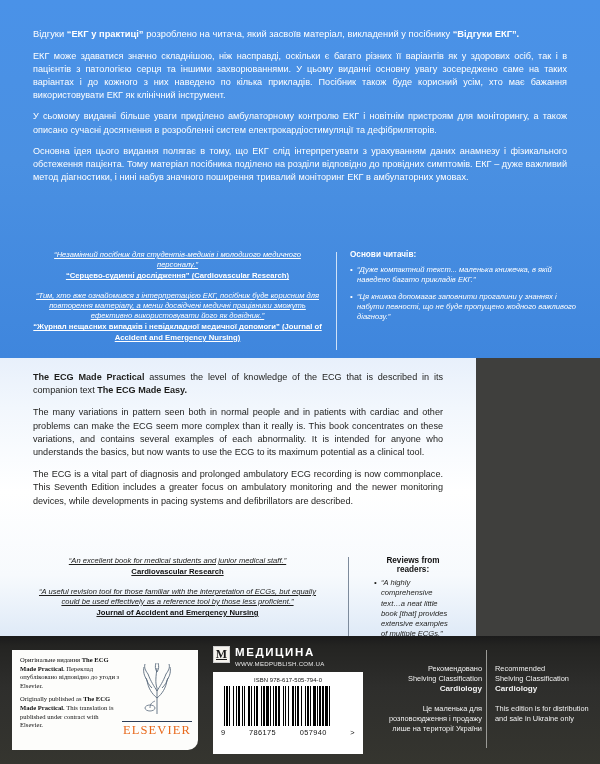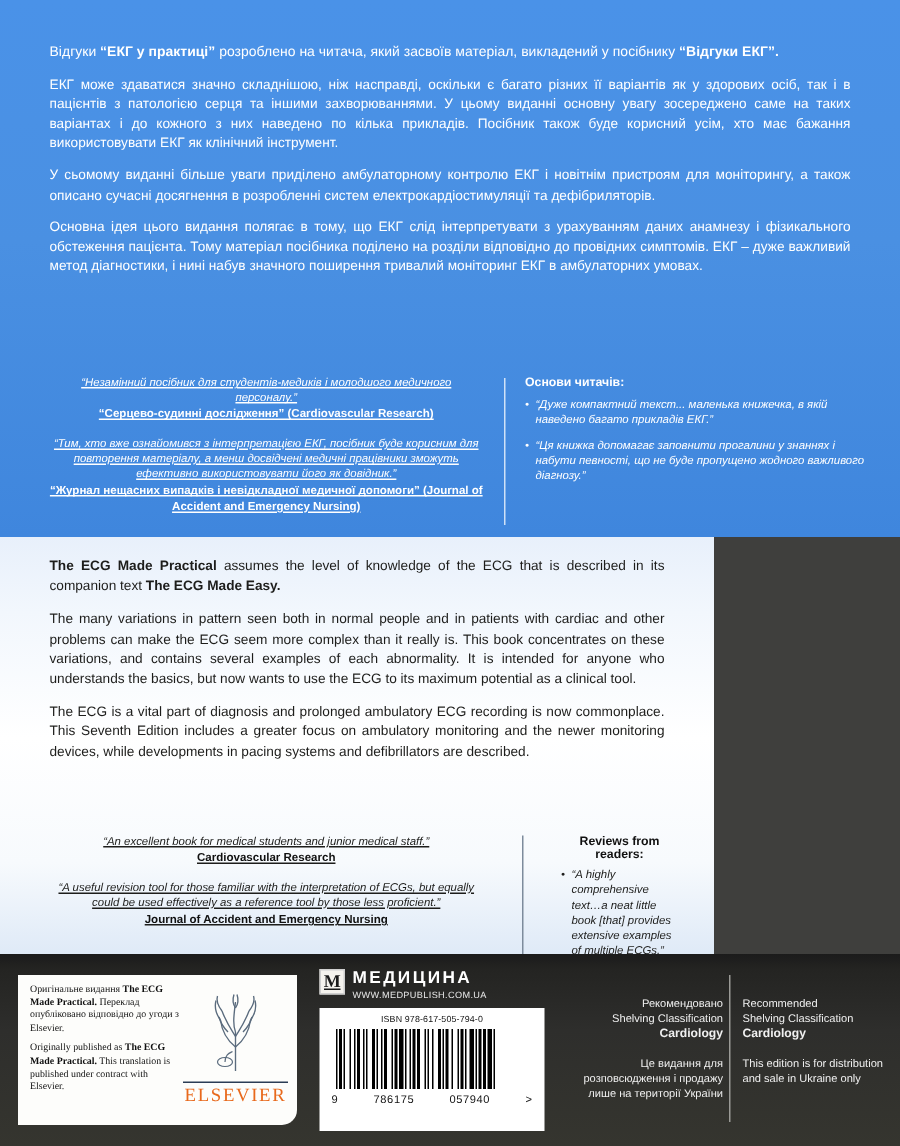--- a/index.html
+++ b/index.html
@@ -321,21 +321,21 @@
               <span>057940</span>
               <span>&gt;</span>
             </div>
         </div>
       </div>
 
       <div class="shelf uk">
         <div>Рекомендовано</div>
         <div>Shelving Classification</div>
         <div class="cardio">Cardiology</div>
-        <div class="blk2">Це видання для розповсюдження і продажу лише на території України</div>
+        <div class="blk2">Це маленька для розповсюдження і продажу лише на території України</div>
       </div>
       <div class="shelf-sep"></div>
       <div class="shelf en">
         <div>Recommended</div>
         <div>Shelving Classification</div>
         <div class="cardio">Cardiology</div>
         <div class="blk2">This edition is for distribution and sale in Ukraine only</div>
       </div>
 
     </div>

